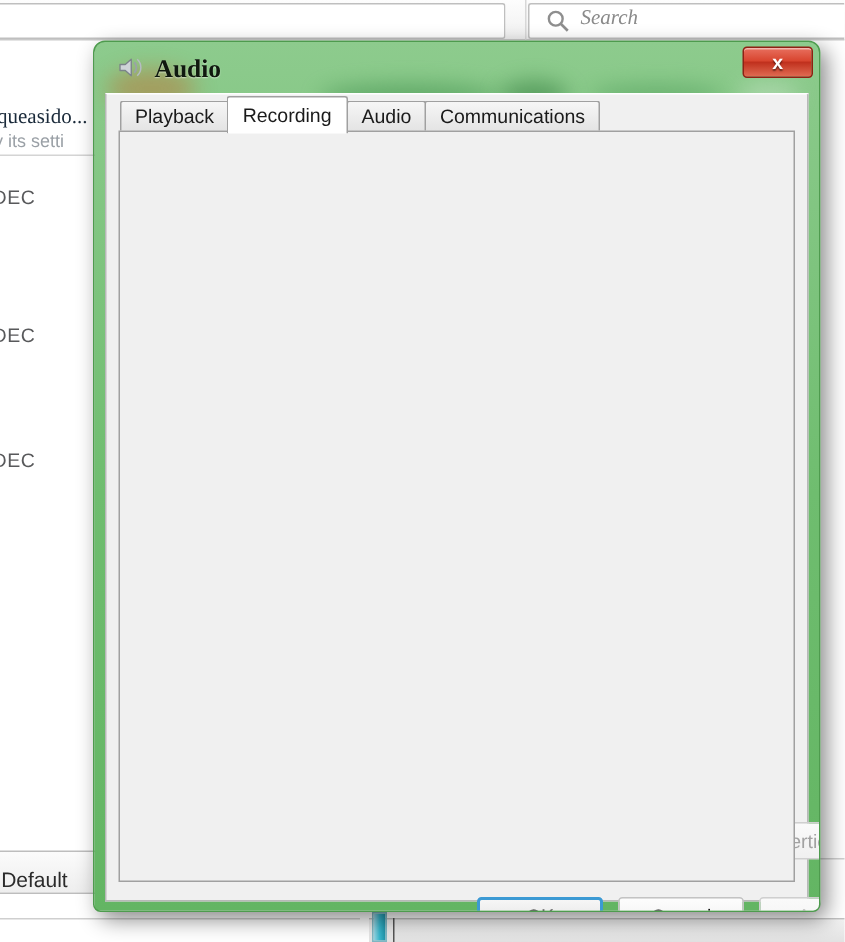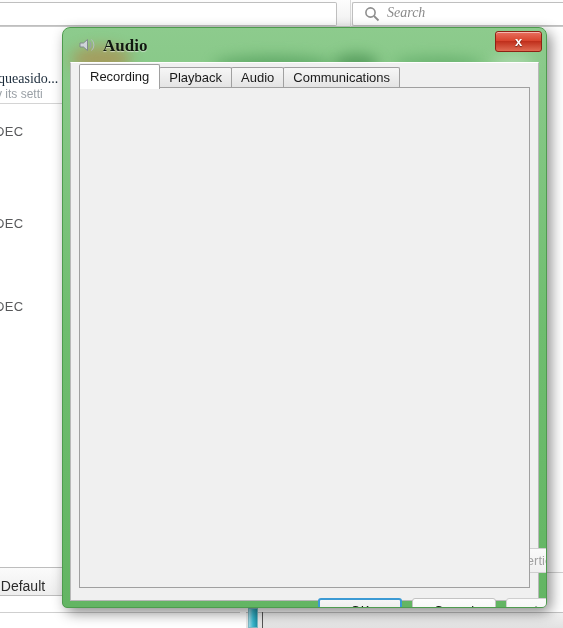--- a/index.html
+++ b/index.html
@@ -310,22 +310,22 @@
     <div id="close-button">
       <span class="x">x</span>
     </div>
   </div>
 
   <div id="panel"></div>
 
   <div id="tabpage"></div>
 
   <div id="tabstrip">
+    <div class="tab">Playback</div>
     <div class="tab selected">Recording</div>
-    <div class="tab">Playback</div>
     <div class="tab">Audio</div>
     <div class="tab">Communications</div>
   </div>
 
   <div class="instruction">Select a recording device below to modify its settings:</div>
 
   <div id="device-list">
 
     <div class="device-row">
       <div class="dev-icon">

